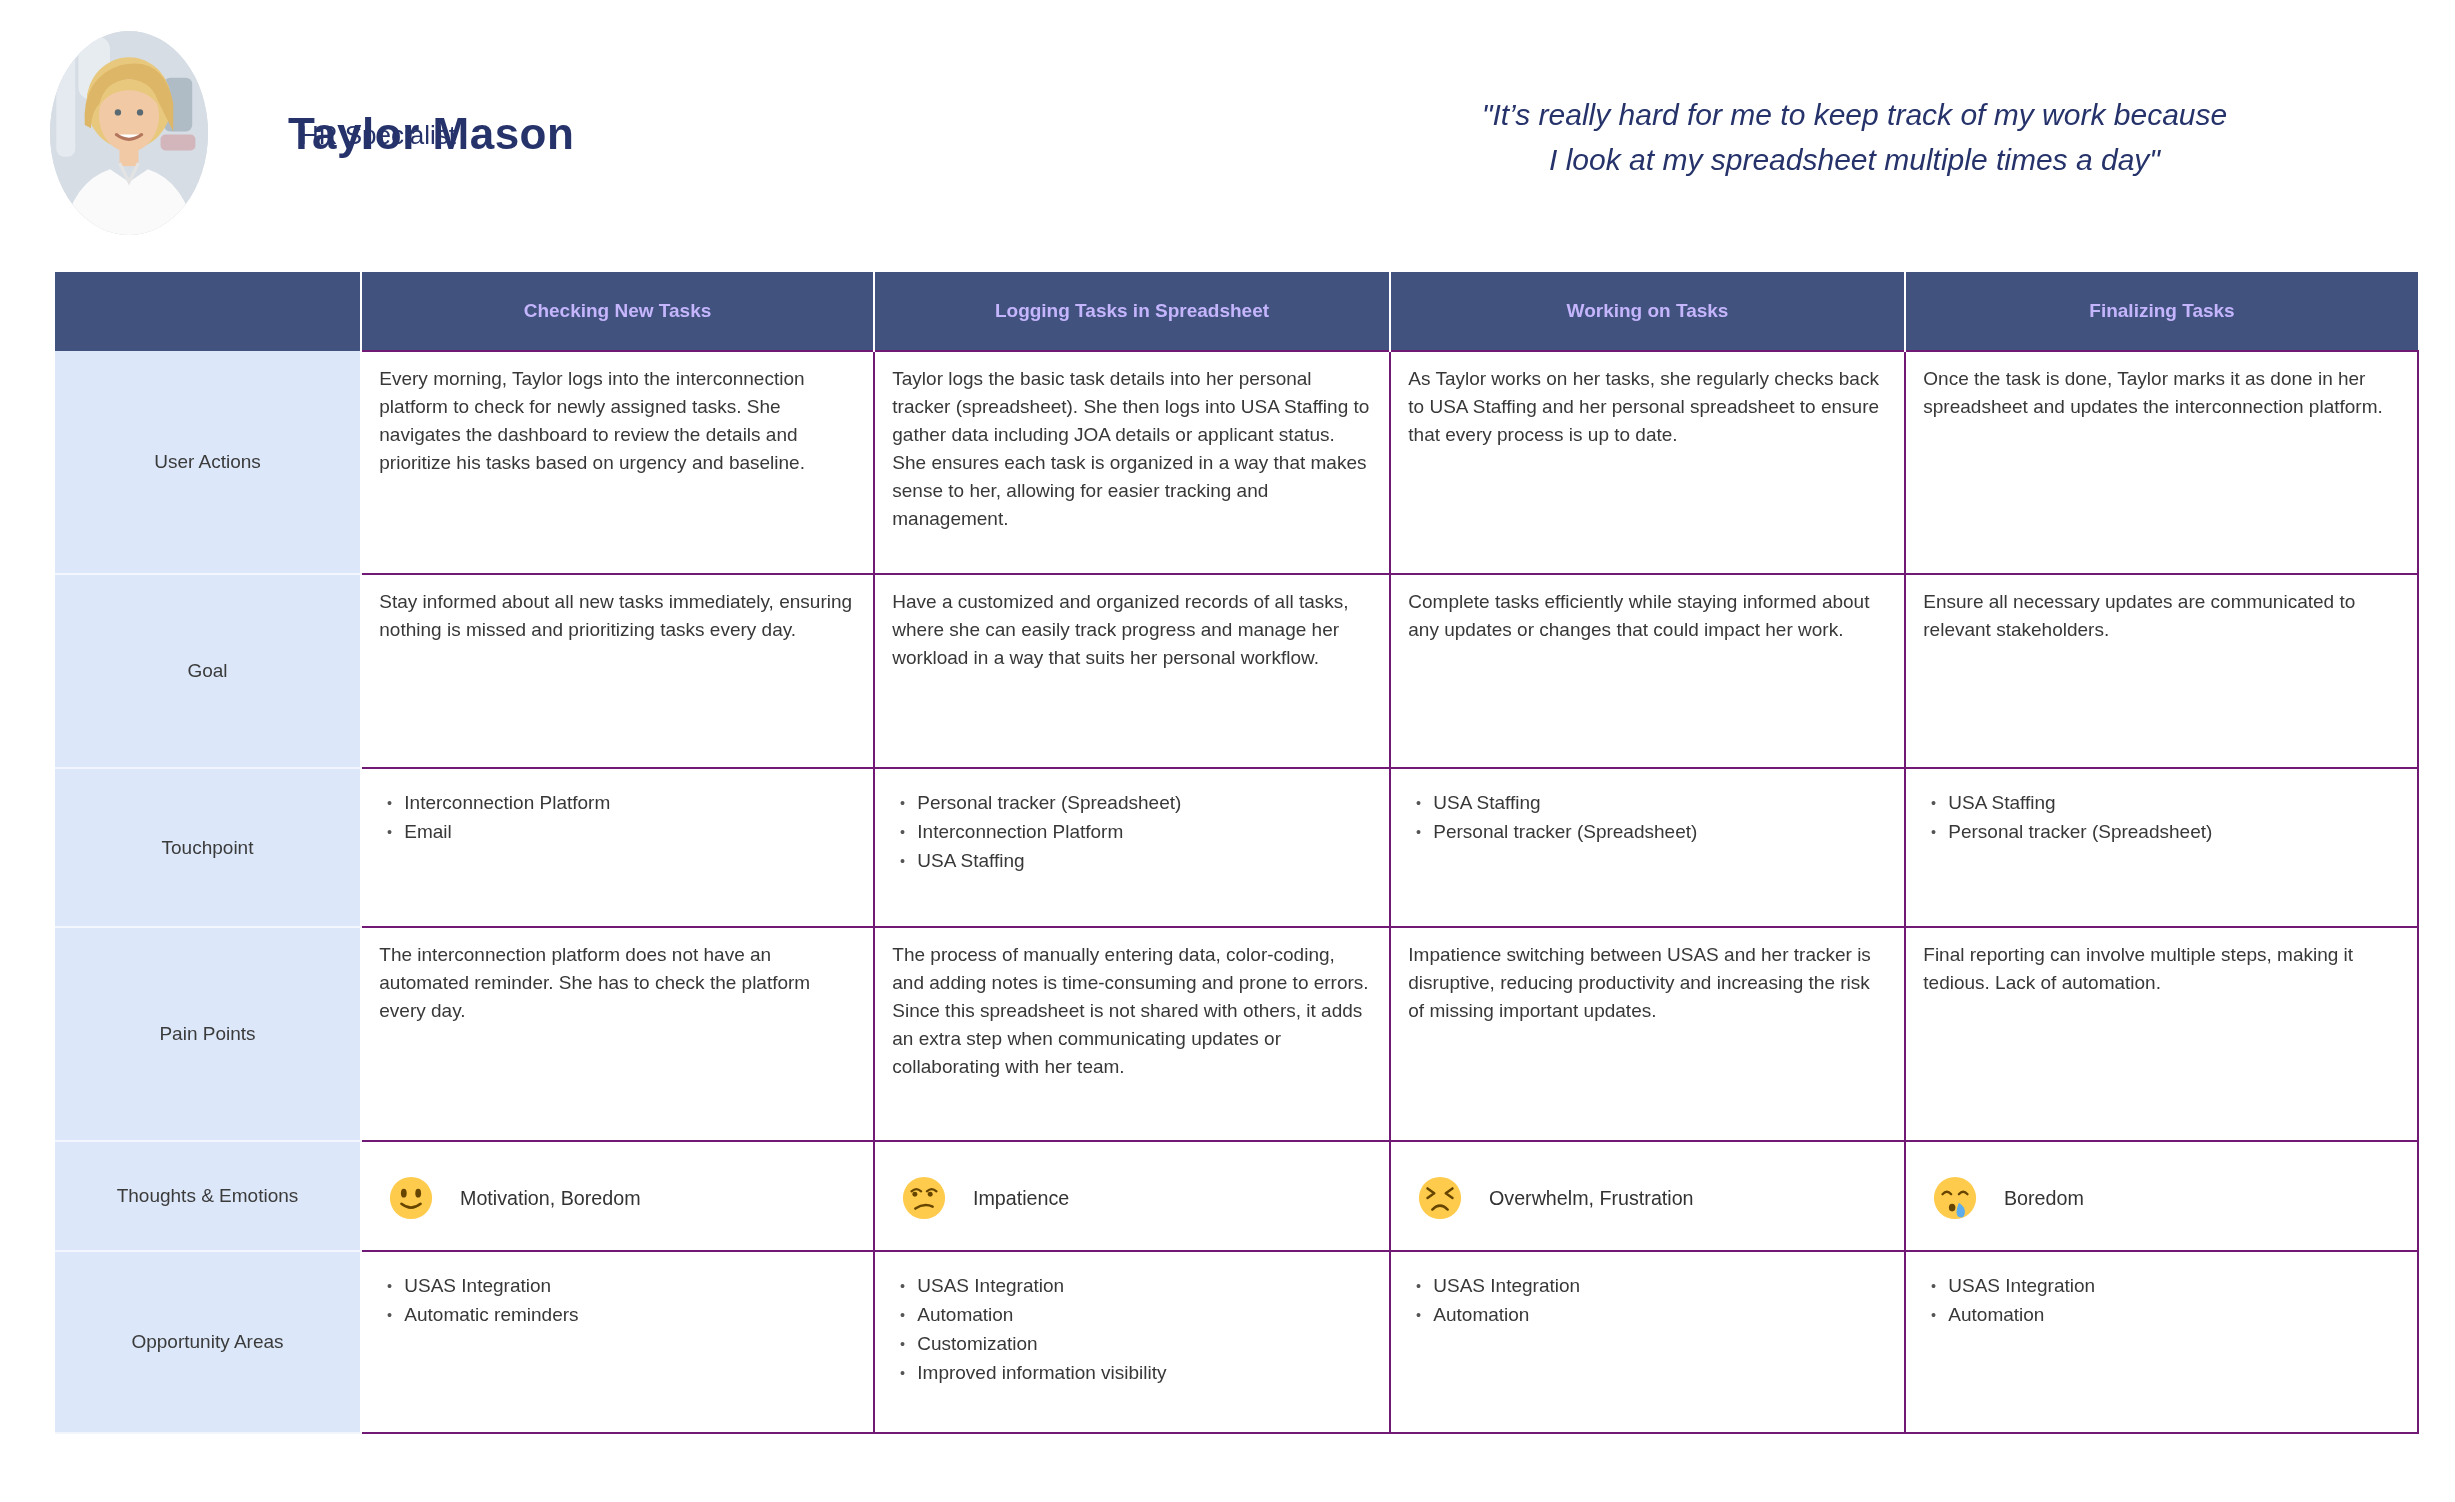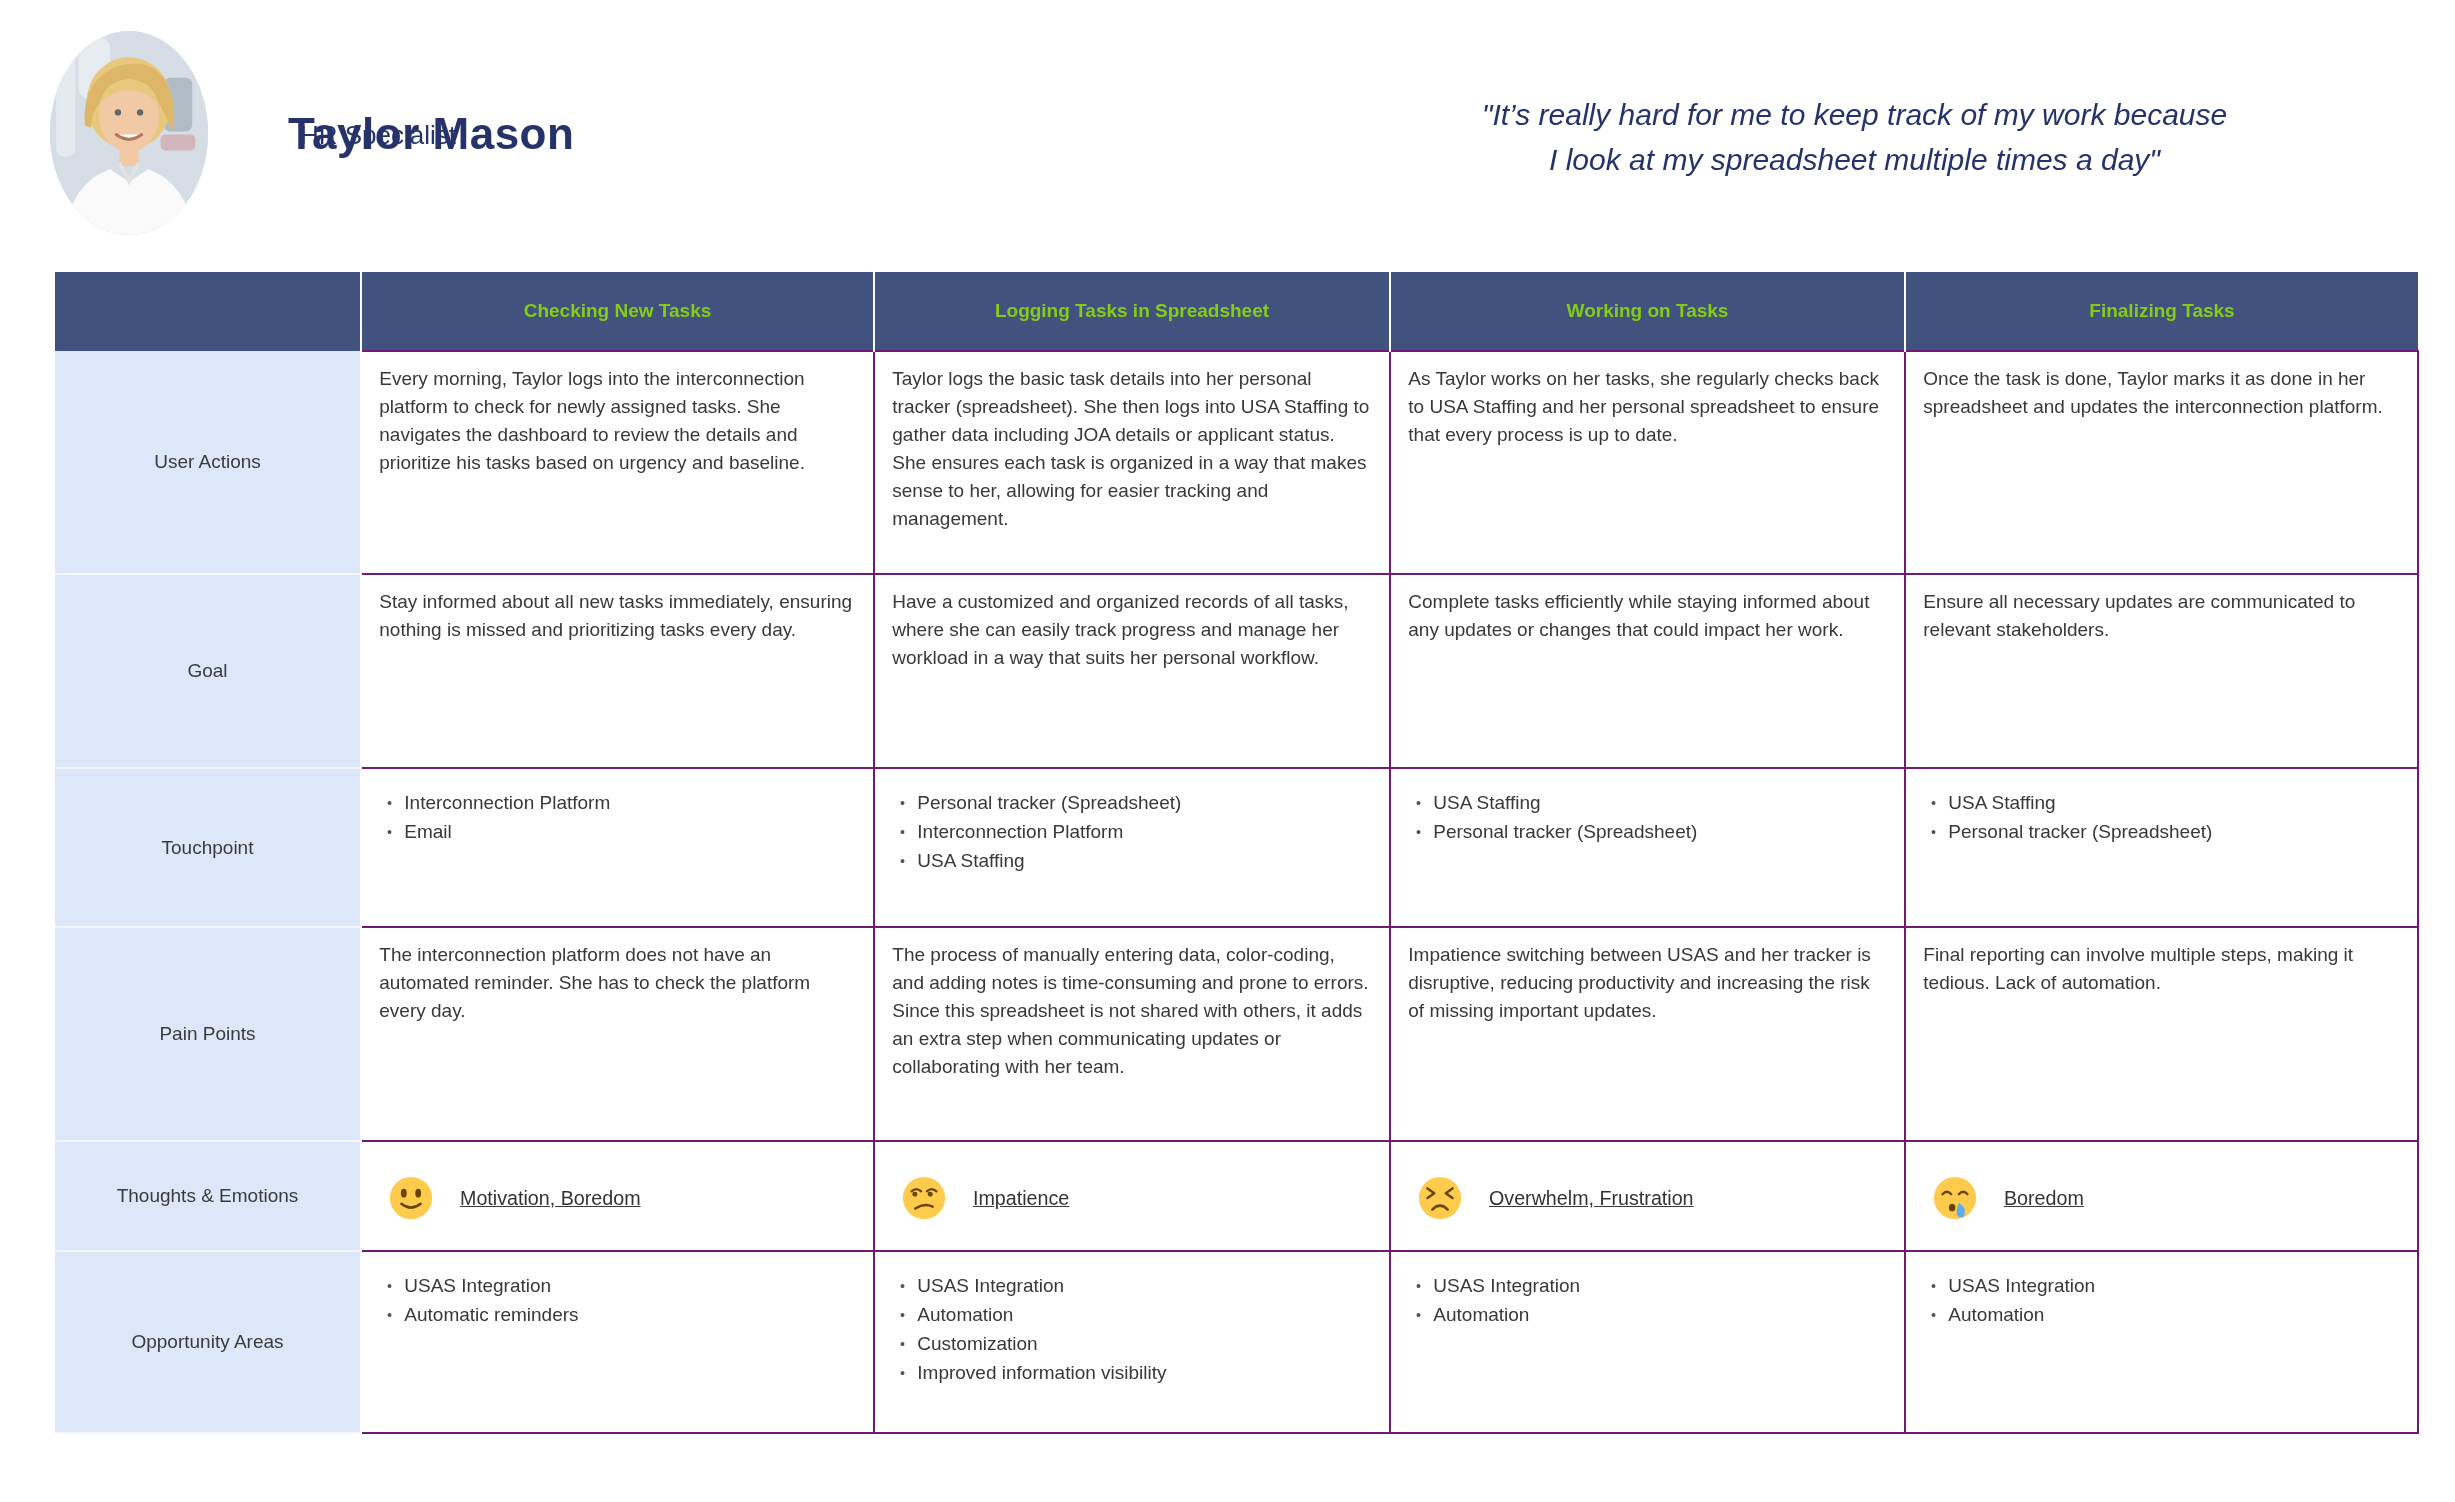--- a/index.html
+++ b/index.html
@@ -45,40 +45,40 @@
 
   tr.hdr-row { height: 79px; }
   tr.r-user-actions { height: 223px; }
   tr.r-goal { height: 194px; }
   tr.r-touchpoint { height: 159px; }
   tr.r-pain { height: 214px; }
   tr.r-emotions { height: 110px; }
   tr.r-opportunity { height: 182px; }
 
   th.hdr {
-    background: #42527E; color: #84cc16;
+    background: #42527E; color: #c4b5fd;
     font-size: 19px; font-weight: 700; text-align: center; vertical-align: middle;
     border-right: 2.9px solid #ffffff;
   }
   th.hdr:last-child { border-right: none; }
 
   td.r-label {
     background: #DCE8FA; color: #3b3b3b;
     font-size: 19px; font-weight: 400; text-align: center; vertical-align: middle;
     border-right: 2.9px solid #ffffff;
     border-bottom: 2.9px solid #F3F7FD;
   }
   td.cell {
     background: #ffffff;
     border: 2px solid #701a75;
     vertical-align: top;
     padding: 13.4px 17.3px 11.5px 17.3px;
     font-size: 19px; line-height: 28px; color: #383838;
   }
-  td.cell-emotion { vertical-align: middle; padding-top: 12px; padding-bottom: 7.7px; text-decoration: underline; }
+  td.cell-emotion { vertical-align: middle; padding-top: 12px; padding-bottom: 7.7px; }
 
   ul.bullets { list-style: none; margin-top: 7px; }
   ul.bullets li {
     position: relative; padding-left: 25px; margin-bottom: 1px;
     font-size: 19px; line-height: 28px;
   }
   ul.bullets li::before {
     content: "•"; position: absolute; left: 7.7px; top: 0;
     color: #555; font-size: 14.4px; line-height: 28px;
   }

